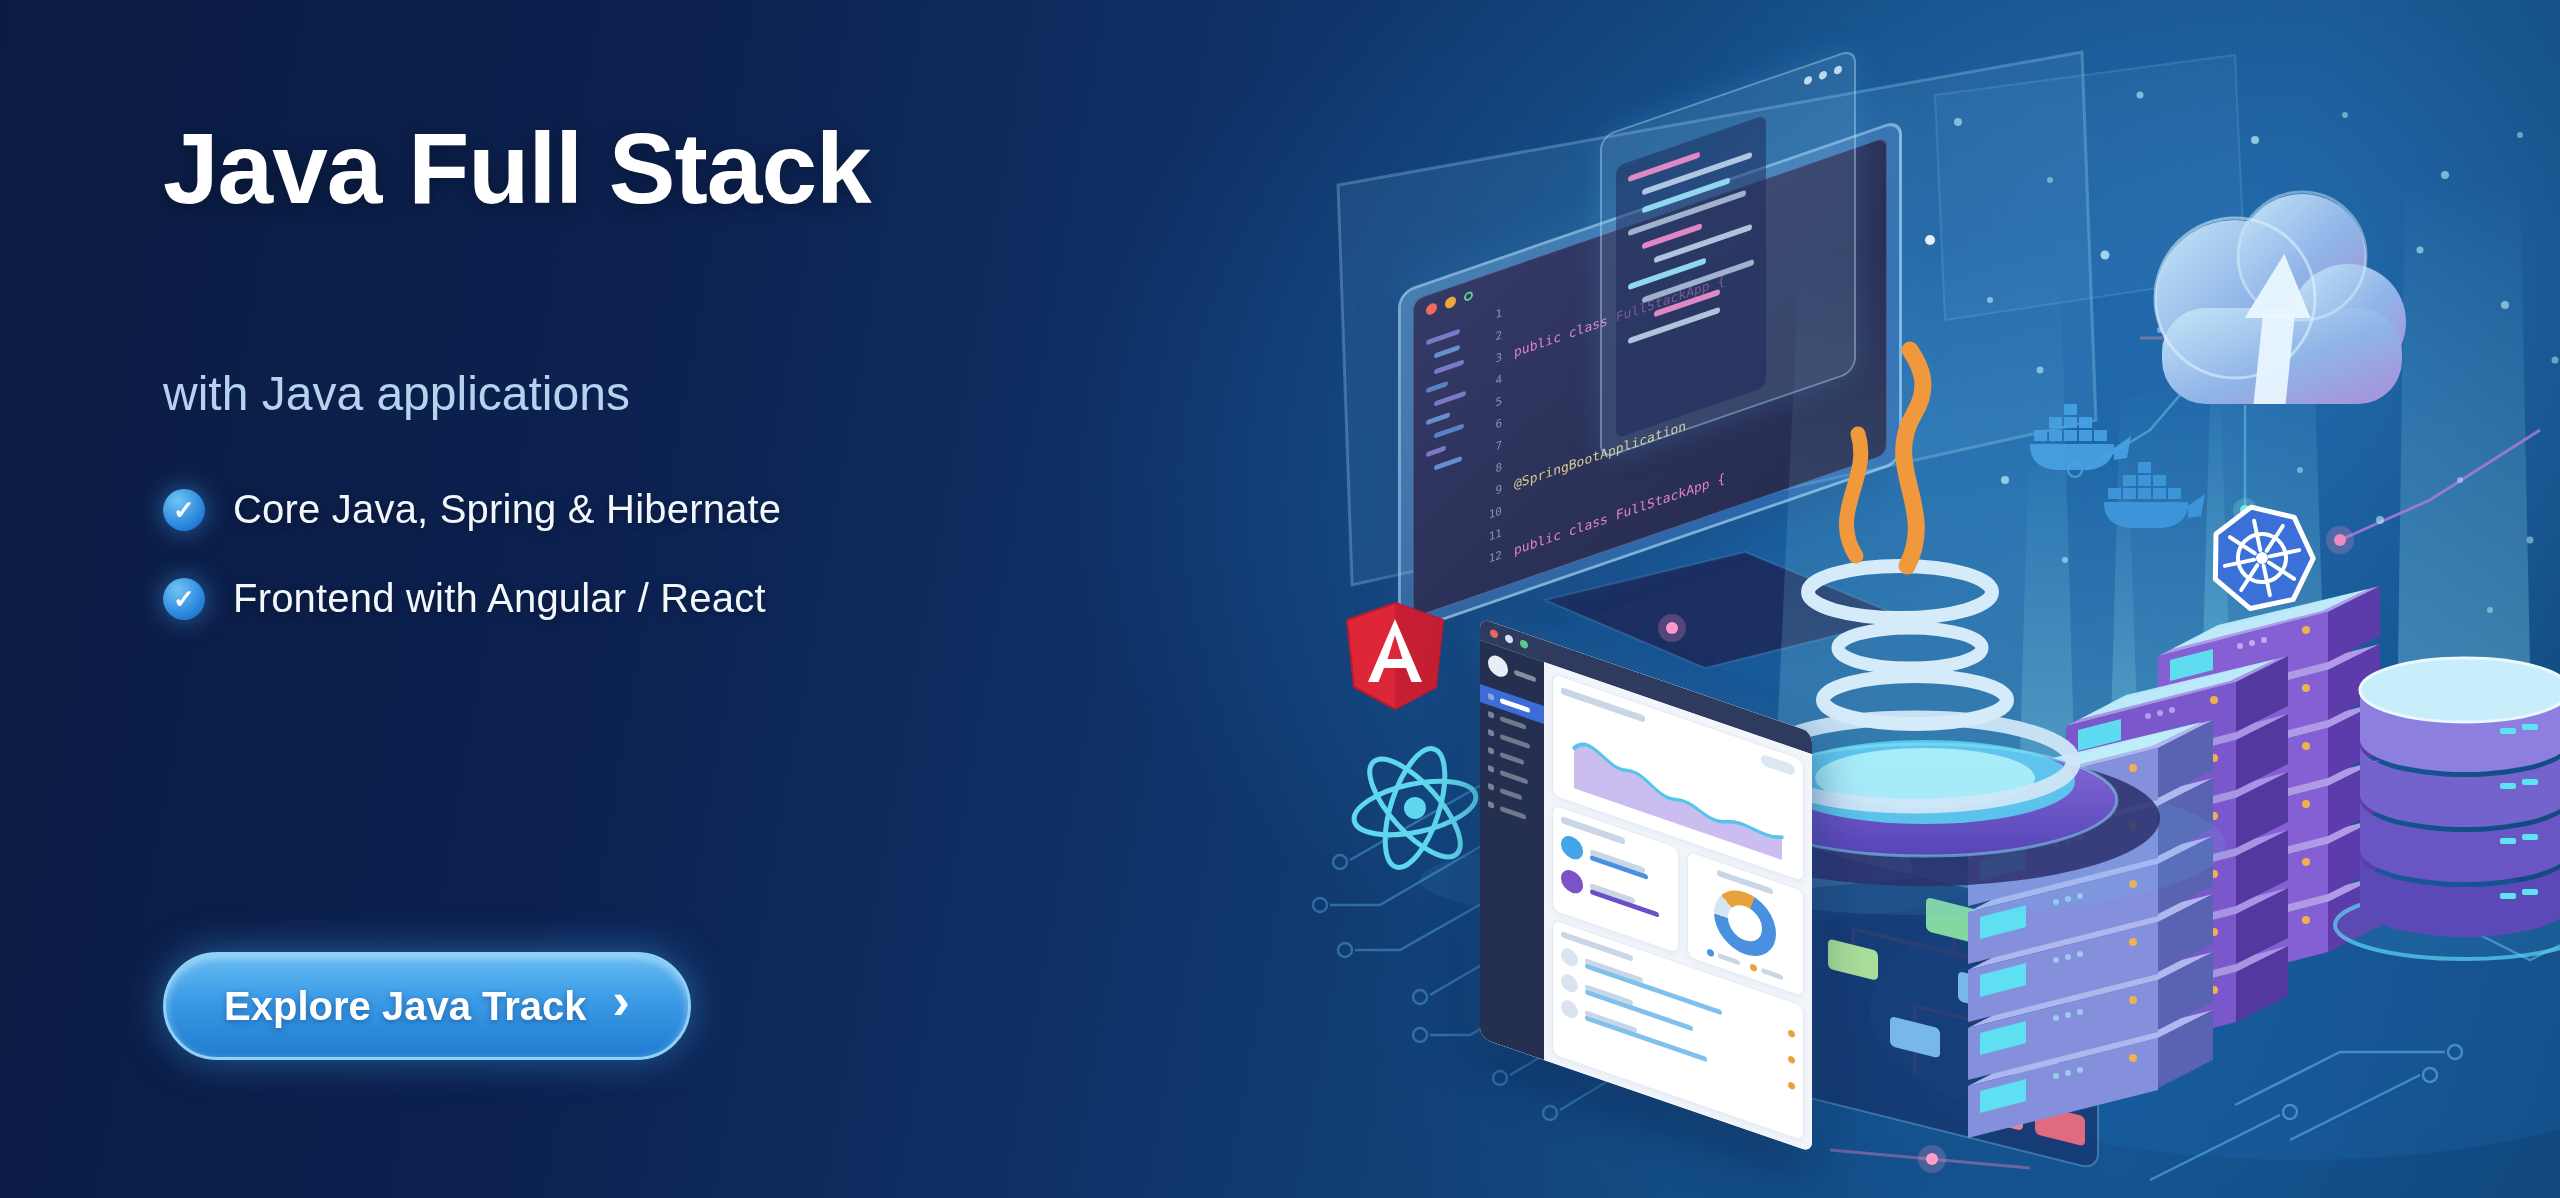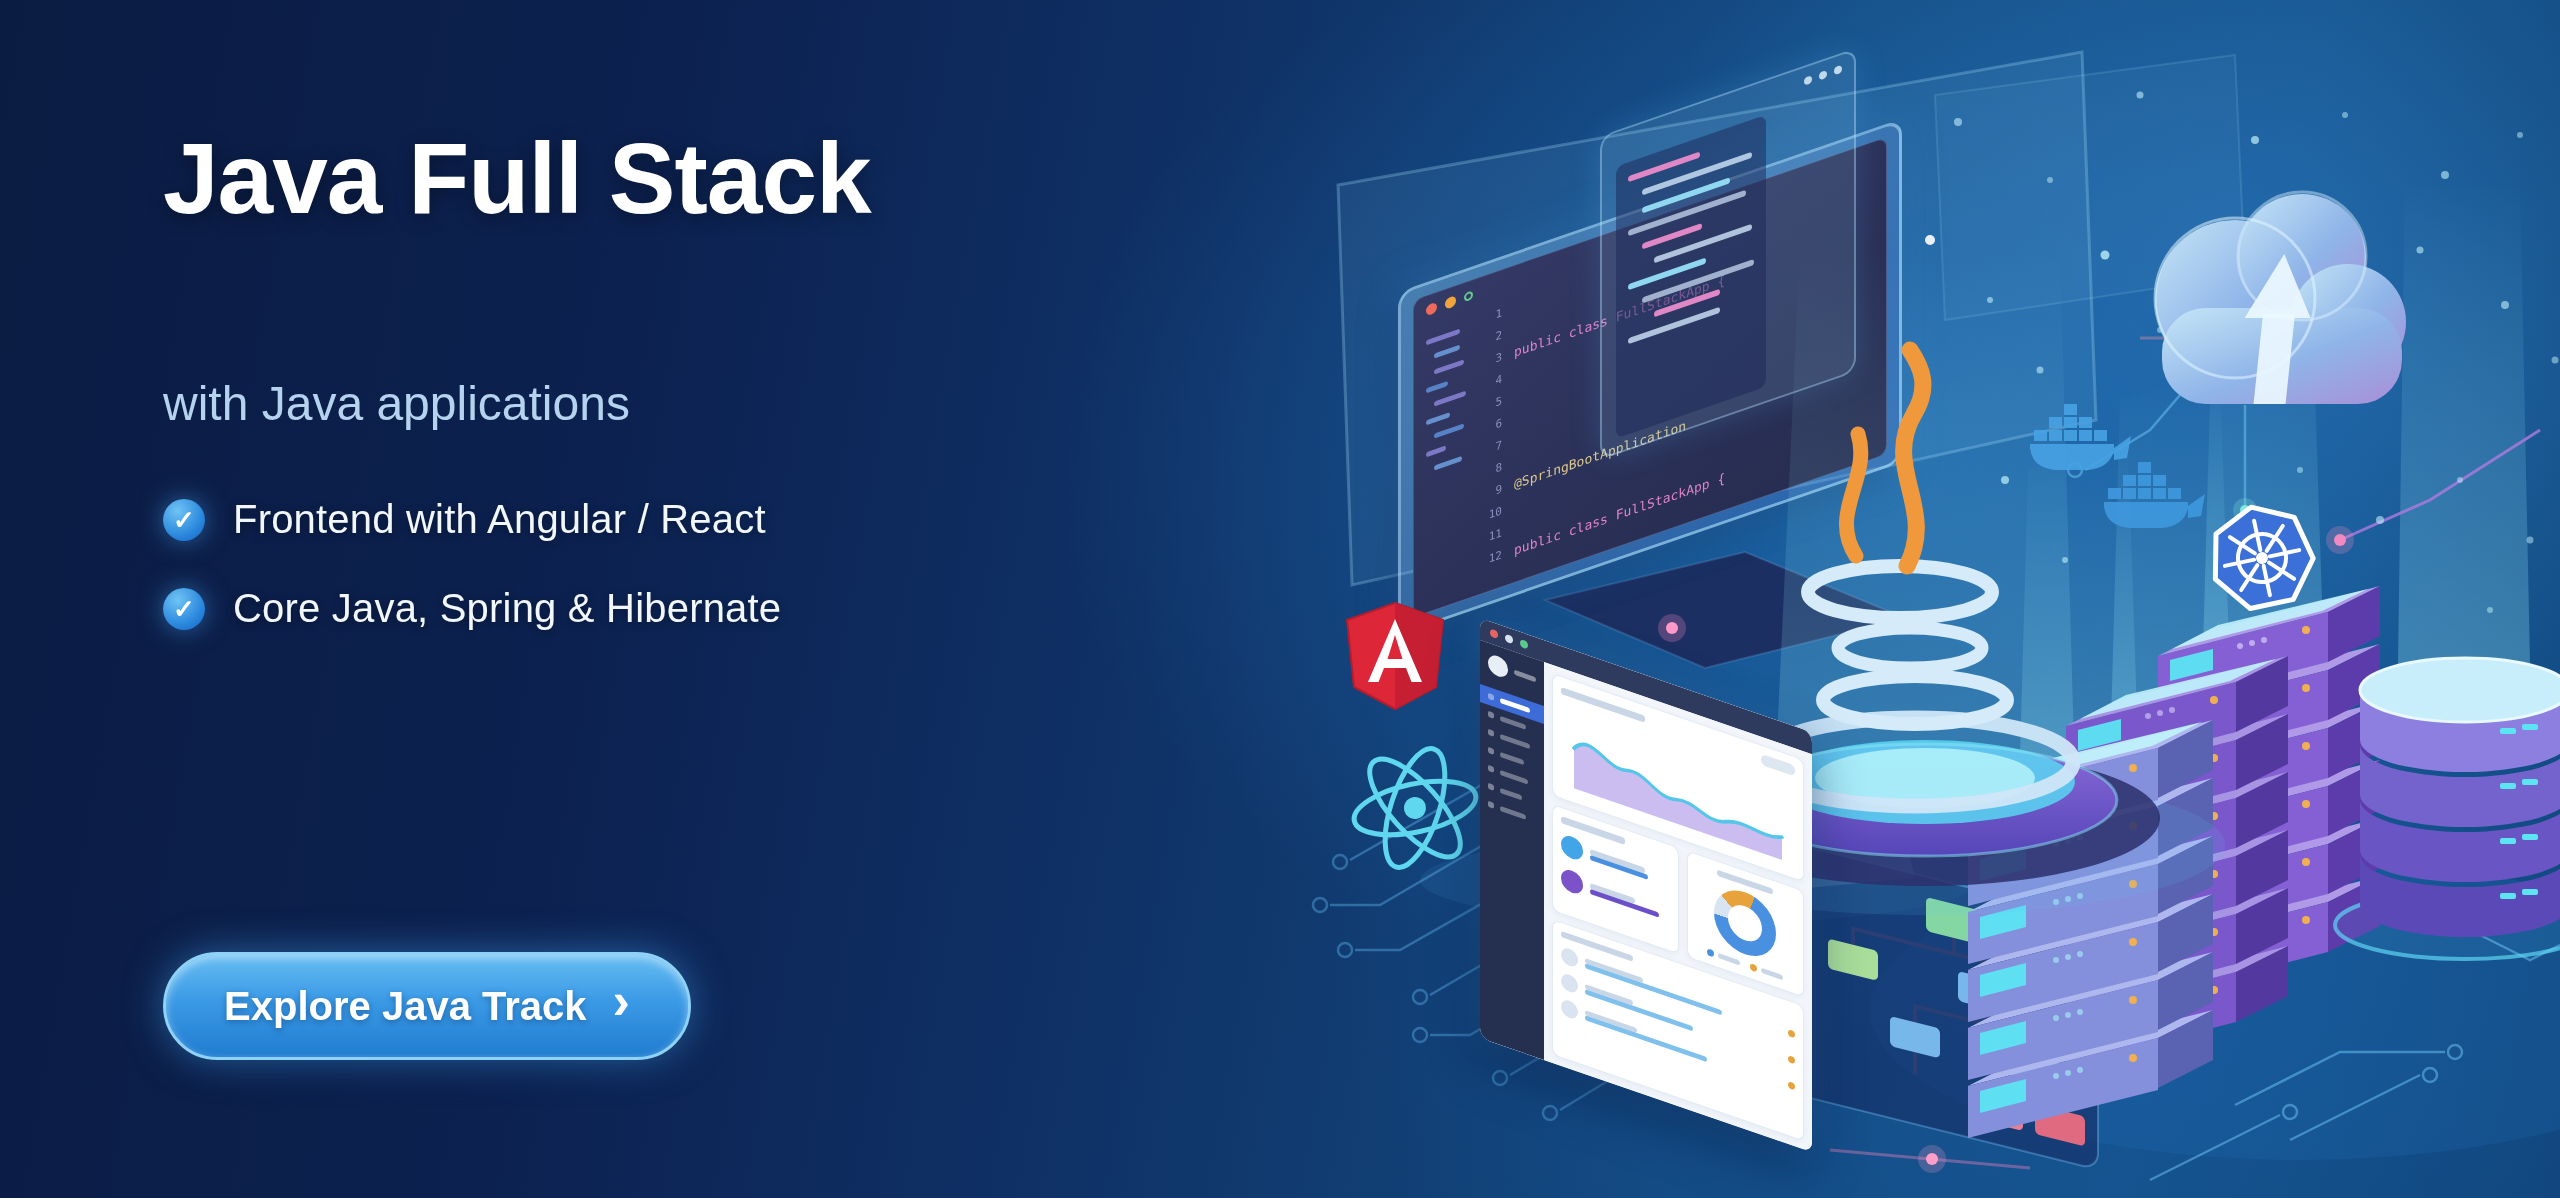--- a/index.html
+++ b/index.html
@@ -13,21 +13,21 @@
       radial-gradient(1100px 700px at 82% 80%, rgba(25,95,175,.35), rgba(25,95,175,0) 70%),
       linear-gradient(100deg, #0b1c42 0%, #0c2150 25%, #0f3166 45%, #134a80 68%, #145189 84%, #104579 100%);
   }
   svg.scene { position:absolute; left:0; top:0; width:2560px; height:1198px; }
   #scene-back { z-index:1; }
   #scene-front { z-index:4; }
 
   
   .content { position:absolute; left:163px; top:108px; z-index:7; width:980px; }
   .title { color:#ffffff; font-size:100px; font-weight:800; line-height:1.2; letter-spacing:-1px;
-           text-shadow:0 4px 18px rgba(0,0,0,.35);margin-top:10px; }
+           text-shadow:0 4px 18px rgba(0,0,0,.35); }
   .subtitle { margin-top:42px; color:#b5d3ee; font-size:48px; font-weight:400; line-height:1.72; }
   .features { list-style:none; margin-top:52px; }
   .features li { display:flex; align-items:center; margin-bottom:44px; }
   .check {
     width:42px; height:42px; border-radius:50%; flex:0 0 42px; position:relative;
     background:radial-gradient(circle at 35% 28%, #6fc4f4, #2a87dd 62%, #1663c2);
     box-shadow:0 0 24px rgba(70,160,240,.55);
   }
   .check::after { content:"✓"; position:absolute; left:0; top:0; width:42px; height:42px;
     color:#fff; font-size:26px; font-weight:700; line-height:42px; text-align:center; }
@@ -164,25 +164,25 @@
     <h1 class="title">
       <span>Java Full Stack</span><br>
     </h1>
     <p class="subtitle">
       <br>
       <span>with Java applications</span>
     </p>
     <ul class="features">
       <li>
         <span class="check"></span>
-        <span class="feature-label">Frontend with Angular / React</span>
+        <span class="feature-label">Core Java, Spring &amp; Hibernate</span>
       </li>
       <li>
         <span class="check"></span>
-        <span class="feature-label">Core Java, Spring &amp; Hibernate</span>
+        <span class="feature-label">Frontend with Angular / React</span>
       </li>
     </ul>
   </div>
   <a class="cta">
     <span class="label">Explore Java Track</span>
     <span class="chev">›</span>
   </a>
 
   <div class="monitor">
     <div class="screen">

